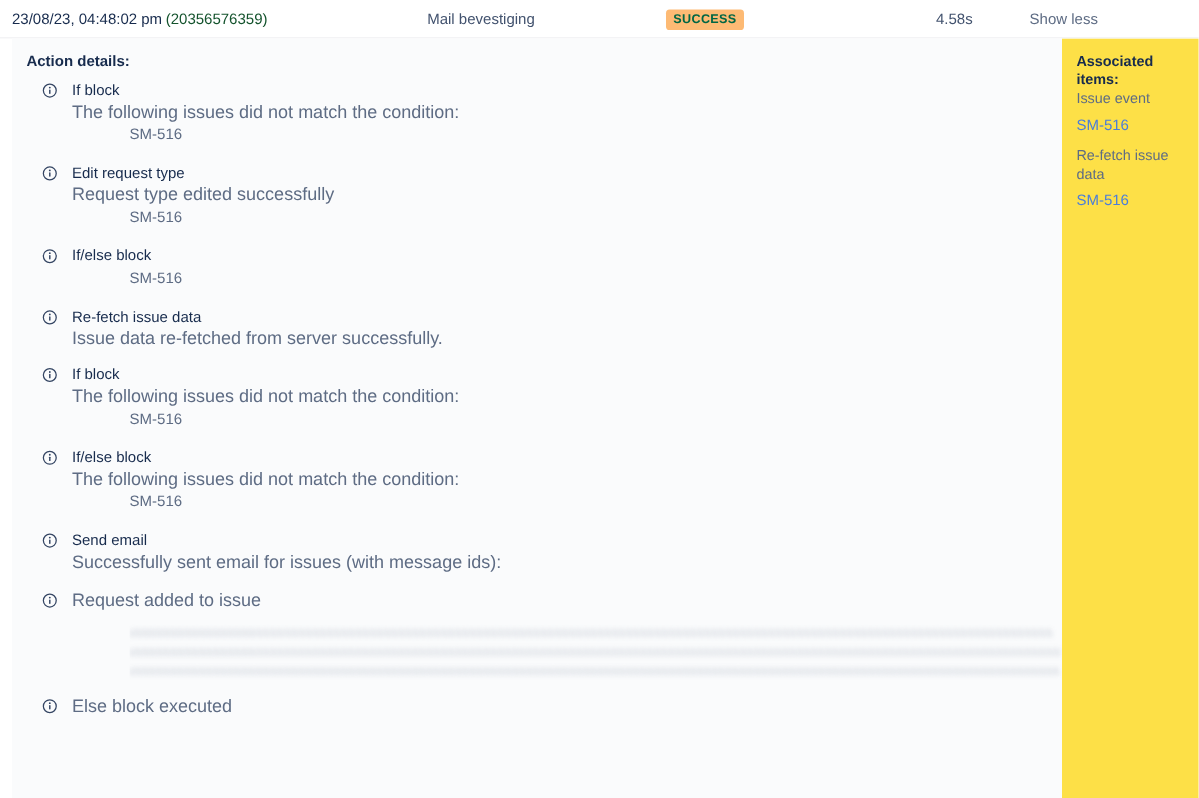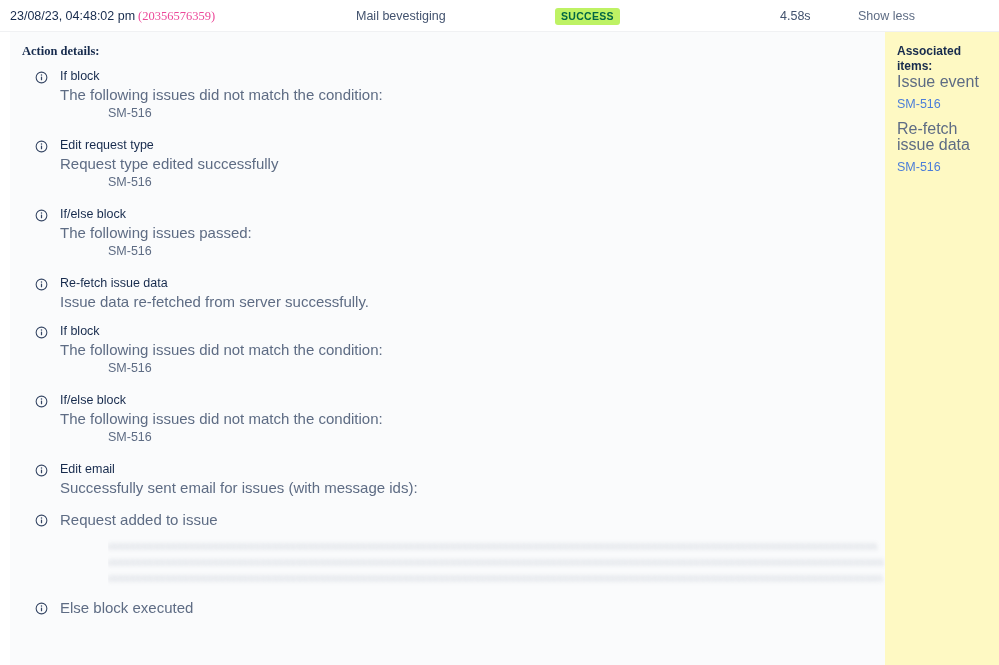--- a/index.html
+++ b/index.html
@@ -27,34 +27,33 @@
   .audit-cell {
     position: absolute;
     top: 0;
     height: 32px;
     line-height: 32px;
     font-size: 12.5px;
     white-space: nowrap;
   }
   .cell-timestamp { left: 10px; color: #172b4d; }
   .cell-timestamp .audit-id {
-    color: #ec4899;
+    color: #14532d;
     margin-left: 3px;
-    font-family: Liberation Serif, serif;
   }
   .cell-rulename { left: 356px; color: #42526e; }
   .cell-status   { left: 555px; }
   .cell-duration { left: 740px; color: #42526e; margin-left: 40px; }
   .cell-showless { left: 858px; color: #5e6c84; cursor: pointer; }
 
   .status-badge {
     display: inline-block;
     padding: 1px 6px 2px 6px;
     border-radius: 3px;
-    background: #bef264;
+    background: #fdba74;
     color: #006644;
     font-size: 10.5px;
     font-weight: bold;
     letter-spacing: 0.3px;
     line-height: 14px;
     vertical-align: middle;
   }
 
   
   .detail-panel {
@@ -73,21 +72,20 @@
     flex: 0 0 875px;
     padding: 12px 0 0 12px;
     box-sizing: border-box;
   }
 
   .panel-title {
     font-size: 12.5px;
     font-weight: bold;
     color: #172b4d;
     margin: 0 1px 9px 0;
-    font-family: Liberation Serif, serif;
   }
 
   .action-list {
     margin: 0;
     padding: 0;
     list-style: none;
   }
 
   .action-item {
     position: relative;
@@ -148,33 +146,33 @@
     filter: blur(2.1px);
     opacity: 0.85;
   }
   .rl1 { top: 4px;  width: 770px; }
   .rl2 { top: 20px; width: 777px; }
   .rl3 { top: 36px; width: 775px; }
 
   
   .detail-side {
     flex: 1 1 auto;
-    background: #fef9c3;
+    background: #fde047;
     padding: 12px 12px 0 12px;
     box-sizing: border-box;
   }
   .side-title {
     font-size: 12px;
     font-weight: bold;
     color: #172b4d;
     line-height: 15px;
     margin: 0;
   }
   .side-label {
-    font-size: 16px;
+    font-size: 12px;
     color: #5e6c84;
     line-height: 16px;
     margin: 0;
   }
   .side-link {
     display: block;
     font-size: 12.5px;
     color: #4c7ed9;
     line-height: 16px;
     margin: 6px 0 9px 0;
@@ -232,21 +230,20 @@
 
       <li class="action-item">
         <span class="info-icon">
           <svg width="13" height="13" viewBox="0 0 16 16" aria-hidden="true">
             <circle cx="8" cy="8" r="6.6" fill="none" stroke="#344563" stroke-width="1.3"></circle>
             <circle cx="8" cy="4.9" r="0.95" fill="#344563"></circle>
             <rect x="7.25" y="6.8" width="1.5" height="4.6" rx="0.7" fill="#344563"></rect>
           </svg>
         </span>
         <p class="action-name">If/else block</p>
-        <p class="action-desc">The following issues passed:</p>
         <p class="action-issue">SM-516</p>
       </li>
 
       <li class="action-item tight">
         <span class="info-icon">
           <svg width="13" height="13" viewBox="0 0 16 16" aria-hidden="true">
             <circle cx="8" cy="8" r="6.6" fill="none" stroke="#344563" stroke-width="1.3"></circle>
             <circle cx="8" cy="4.9" r="0.95" fill="#344563"></circle>
             <rect x="7.25" y="6.8" width="1.5" height="4.6" rx="0.7" fill="#344563"></rect>
           </svg>
@@ -282,21 +279,21 @@
       </li>
 
       <li class="action-item">
         <span class="info-icon">
           <svg width="13" height="13" viewBox="0 0 16 16" aria-hidden="true">
             <circle cx="8" cy="8" r="6.6" fill="none" stroke="#344563" stroke-width="1.3"></circle>
             <circle cx="8" cy="4.9" r="0.95" fill="#344563"></circle>
             <rect x="7.25" y="6.8" width="1.5" height="4.6" rx="0.7" fill="#344563"></rect>
           </svg>
         </span>
-        <p class="action-name">Edit email</p>
+        <p class="action-name">Send email</p>
         <p class="action-desc">Successfully sent email for issues (with message ids):</p>
       </li>
 
       <li class="action-item tight">
         <span class="info-icon">
           <svg width="13" height="13" viewBox="0 0 16 16" aria-hidden="true">
             <circle cx="8" cy="8" r="6.6" fill="none" stroke="#344563" stroke-width="1.3"></circle>
             <circle cx="8" cy="4.9" r="0.95" fill="#344563"></circle>
             <rect x="7.25" y="6.8" width="1.5" height="4.6" rx="0.7" fill="#344563"></rect>
           </svg>

